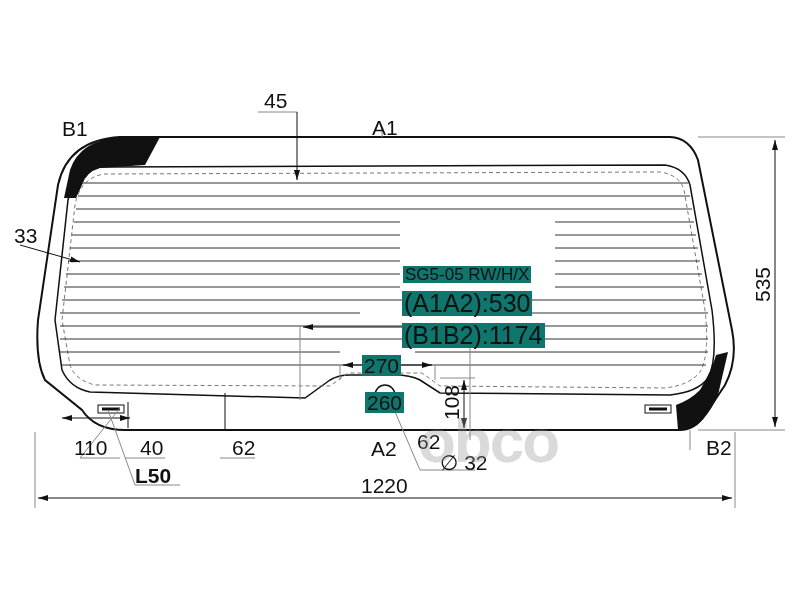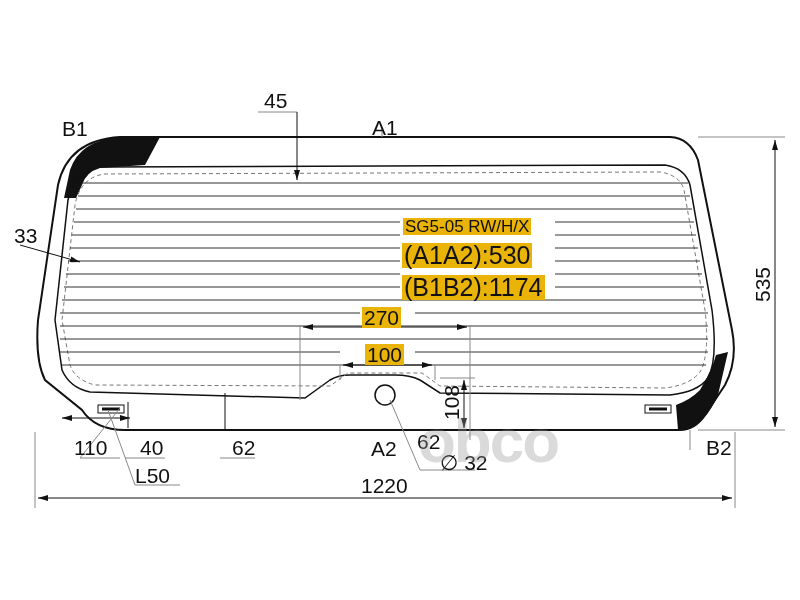--- a/index.html
+++ b/index.html
@@ -3,21 +3,21 @@
 <meta charset="utf-8">
 <style>
   html, body { margin: 0; padding: 0; background: #ffffff; }
   body { width: 800px; height: 600px; overflow: hidden; position: relative; font-family: "Liberation Sans", sans-serif; }
   #drawing { position: absolute; left: 0; top: 0; width: 800px; height: 600px; }
   .lbl { position: absolute; color: #111; font-family: "Liberation Sans", sans-serif; white-space: nowrap; line-height: 1; }
   .lbl.big { font-size: 21px; }
   .lbl.mid { font-size: 25px; }
   .lbl.sm { font-size: 17px; }
   .rot { transform: rotate(-90deg); transform-origin: left top; }
-  .bg { background: #eab308; padding: 0 2px; }
+  .bg { background: #0f766e; padding: 0 2px; margin-top: 48px; }
   .watermark { position: absolute; left: 418px; top: 405px; font-size: 62px; font-weight: bold; color: rgba(150,150,150,0.35); letter-spacing: -2px; font-family: "Liberation Sans", sans-serif; }
 </style>
 </head>
 <body>
 
 <svg id="drawing" viewBox="0 0 800 600" xmlns="http://www.w3.org/2000/svg">
   <defs>
     <marker id="arr" markerWidth="10" markerHeight="6" refX="10" refY="3" orient="auto">
       <path d="M0,0 L10,3 L0,6 Z" fill="#111"></path>
     </marker>
@@ -106,28 +106,28 @@
 <div class="lbl big" style="left:372px;top:117px;">A1</div>
 <div class="lbl big" style="left:371px;top:438px;">A2</div>
 <div class="lbl big" style="left:706px;top:437px;">B2</div>
 
 <div class="lbl big" style="left:264px;top:90px;">45</div>
 <div class="lbl big" style="left:14px;top:225px;">33</div>
 <div class="lbl big rot" style="left:752px;top:302px;">535</div>
 <div class="lbl big" style="left:355px;top:475px;margin-left:6px;">1220</div>
 
 <div class="lbl big bg" style="left:362px;top:307px;">270</div>
-<div class="lbl big bg" style="left:365px;top:344px;">100</div>
+<div class="lbl big bg" style="left:365px;top:344px;">260</div>
 <div class="lbl big rot" style="left:441px;top:420px;">108</div>
 
 <div class="lbl big" style="left:232px;top:437px;">62</div>
 <div class="lbl big" style="left:417px;top:431px;">62</div>
 <div class="lbl big" style="left:440px;top:452px;">∅ 32</div>
 
 <div class="lbl big" style="left:74px;top:437px;">110</div>
 <div class="lbl big" style="left:140px;top:437px;">40</div>
-<div class="lbl big" style="left:135px;top:465px;">L50</div>
+<div class="lbl big" style="left:135px;top:465px;font-weight:bold;">L50</div>
 
 <div class="lbl sm bg" style="left:403px;top:218px;">SG5-05 RW/H/X</div>
 <div class="lbl mid bg" style="left:402px;top:243px;">(A1A2):530</div>
 <div class="lbl mid bg" style="left:402px;top:275px;">(B1B2):1174</div>
 
 <div class="watermark">obco</div>
 
 </body></html>

